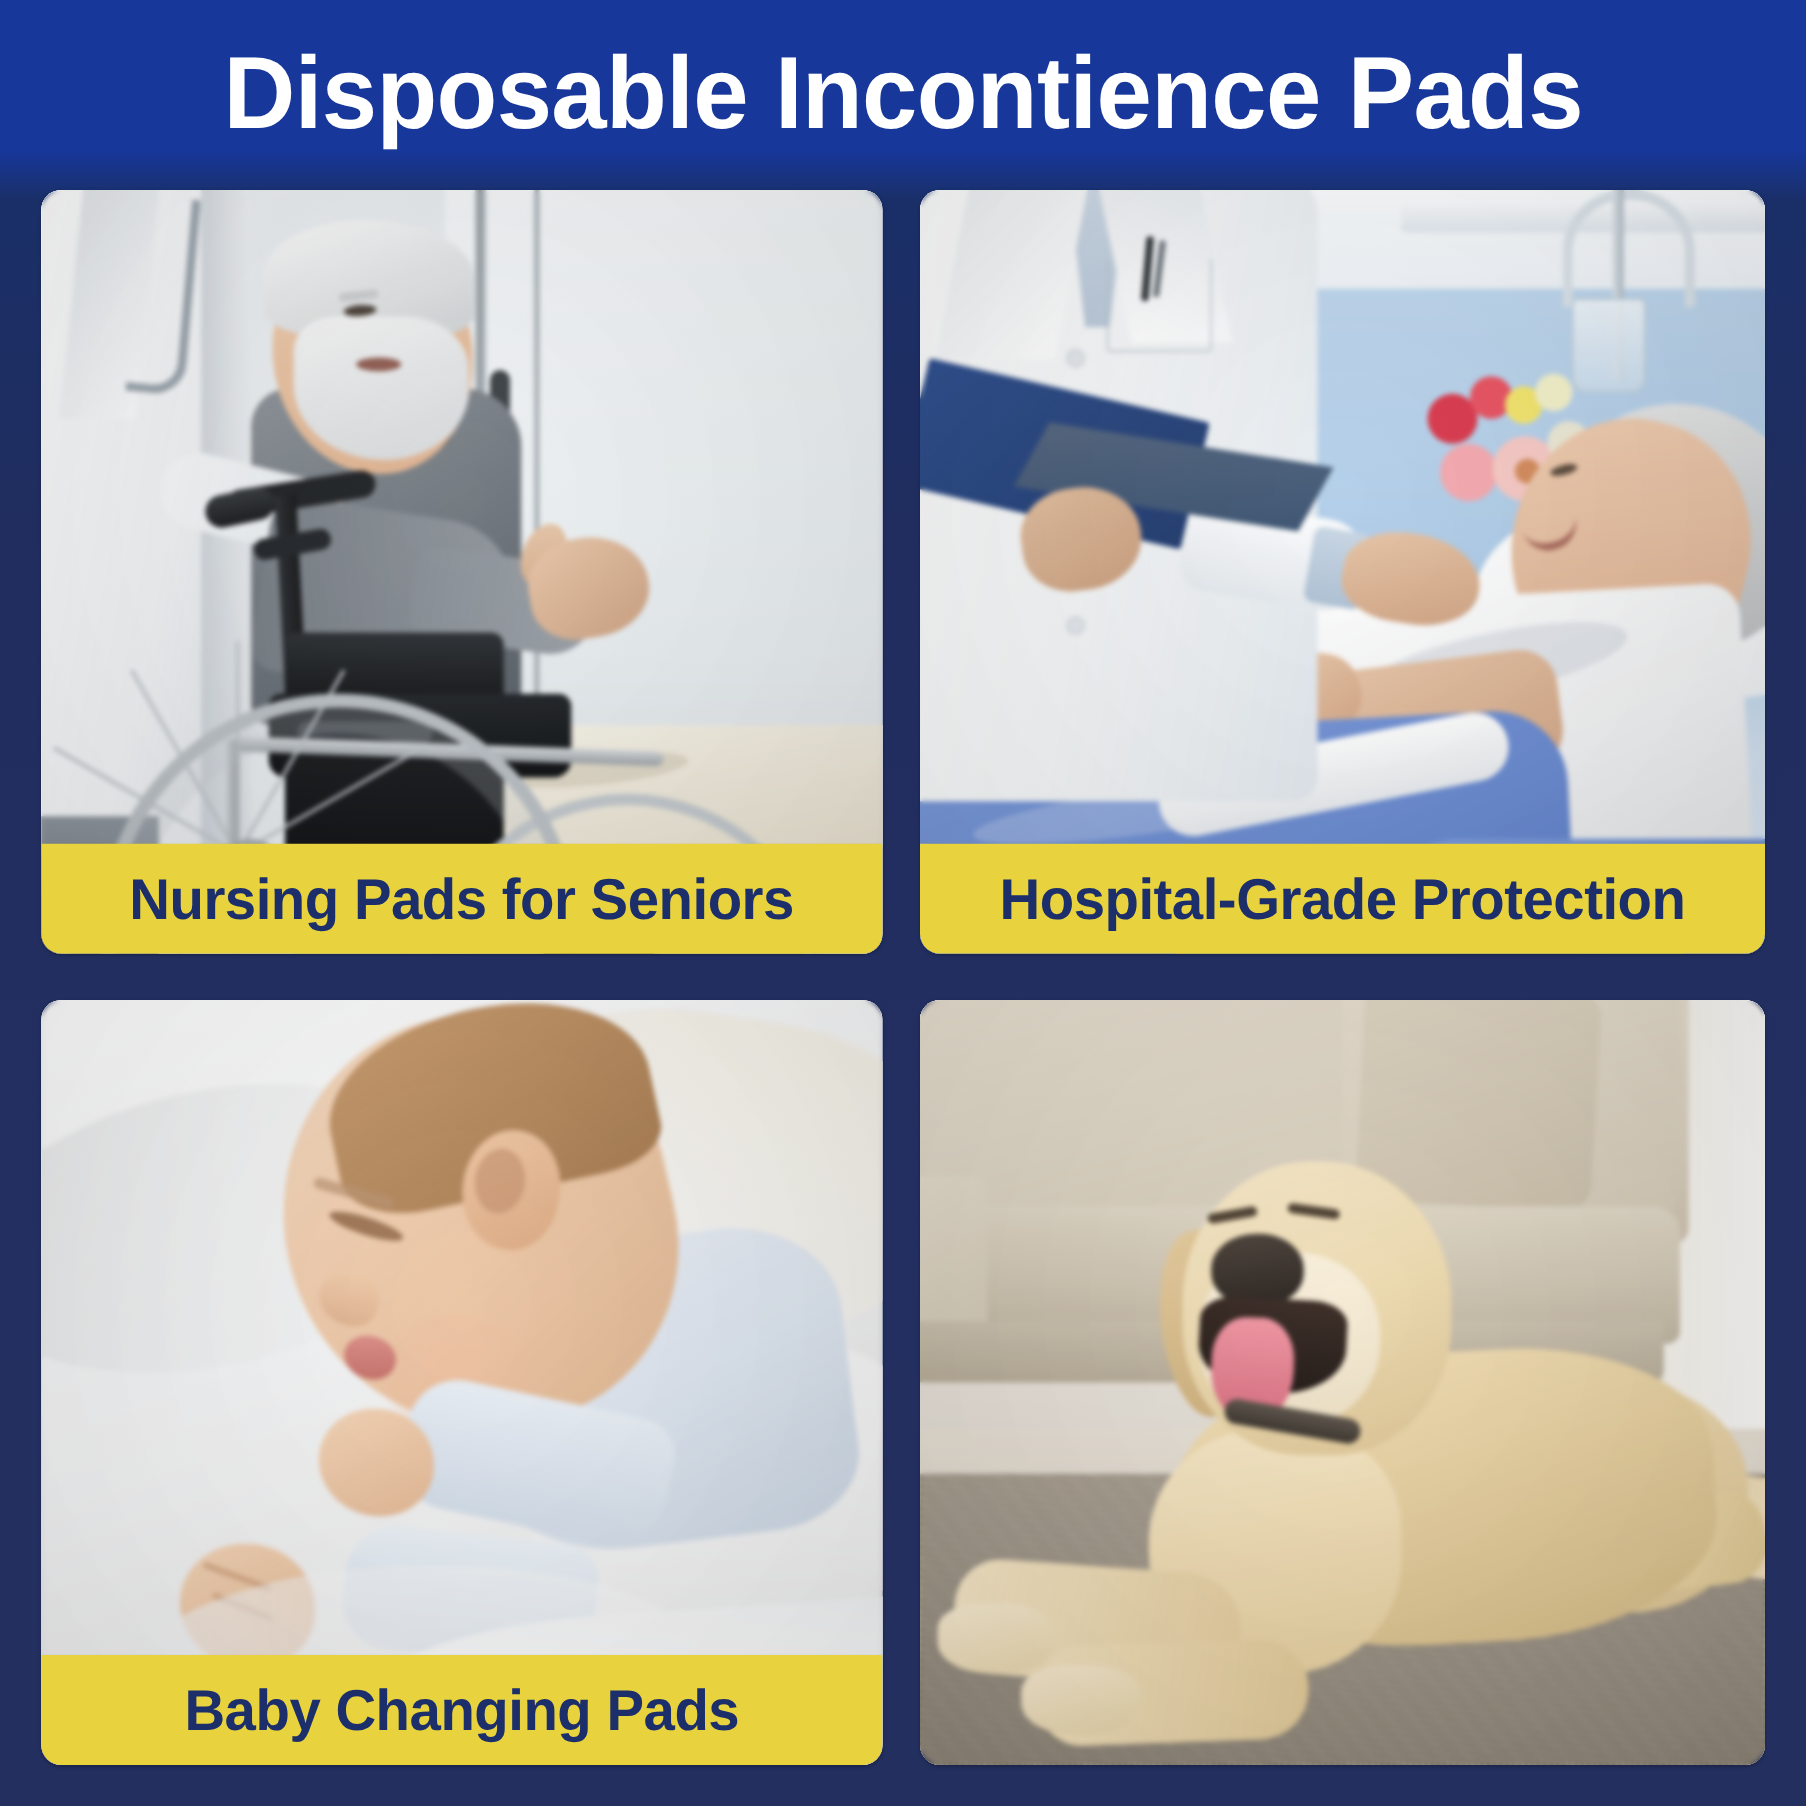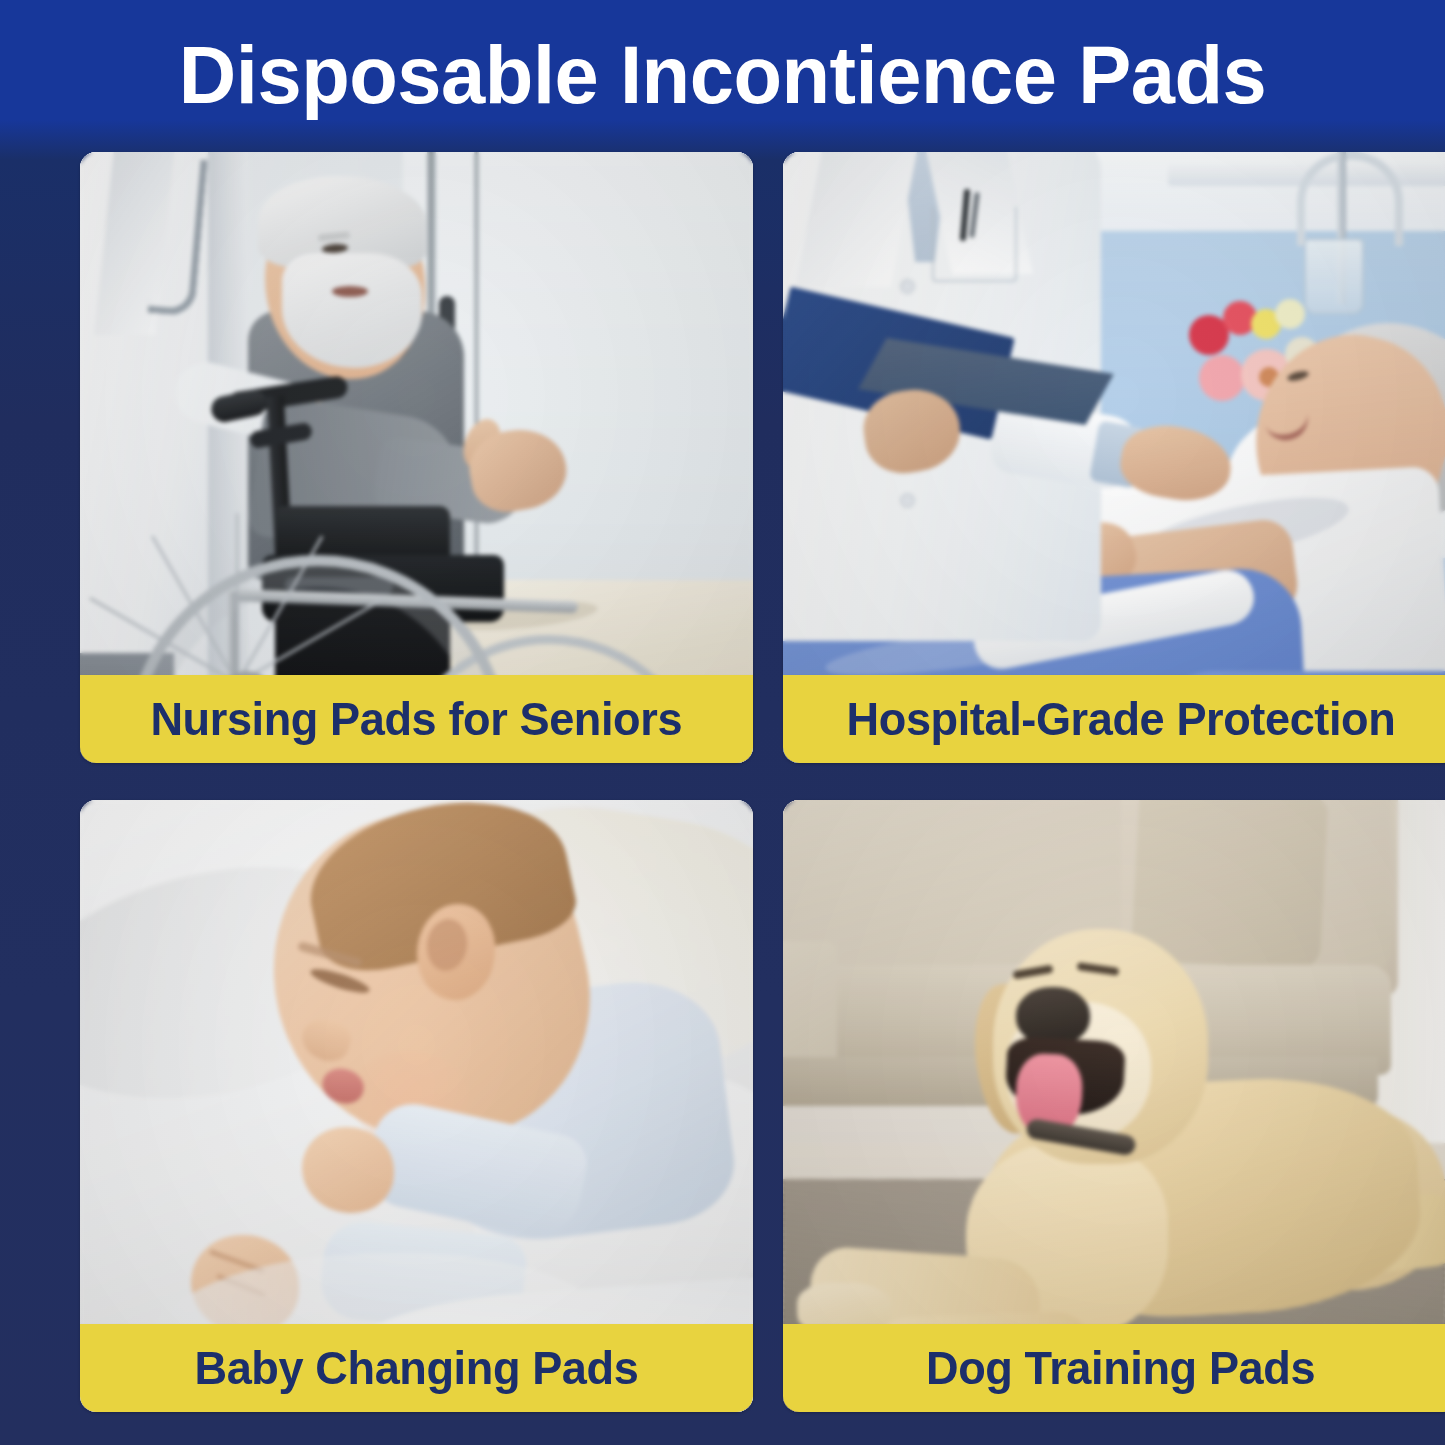--- a/index.html
+++ b/index.html
@@ -51,21 +51,20 @@
     position: absolute;
     top: 152px;
     left: 33px;
     width: 1313px;
     height: 1260px;
     display: grid;
     grid-template-columns: 673px 676px;
     grid-template-rows: 611px 612px;
     column-gap: 30px;
     row-gap: 37px;
-    margin-left: 47px;
   }
 
   .card {
     position: relative;
     border-radius: 16px;
     overflow: hidden;
     background: #dfe4e8;
     box-shadow: 0 1px 3px rgba(0,0,0,0.25);
   }
 
@@ -1052,19 +1051,16 @@
         <div class="layer c4-mouth"></div>
         <div class="layer c4-tongue"></div>
         <div class="layer c4-collar"></div>
         <div class="layer c4-paw1"></div>
         <div class="layer c4-paw1b"></div>
         <div class="layer c4-paw2"></div>
         <div class="layer c4-paw2b"></div>
         <div class="photo-soften"></div>
         <div class="photo-grade"></div>
       </div>
-      <div class="caption">
-        <span class="caption-text">Dog Training Pads</span>
-      </div>
     </div>
 
   </div>
 </div>
 
 </body></html>

